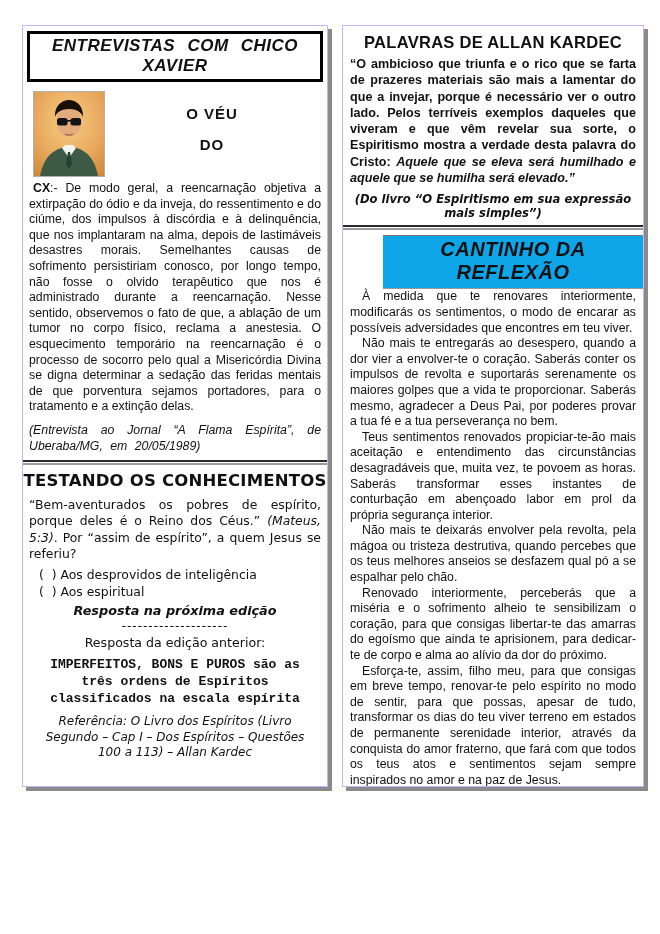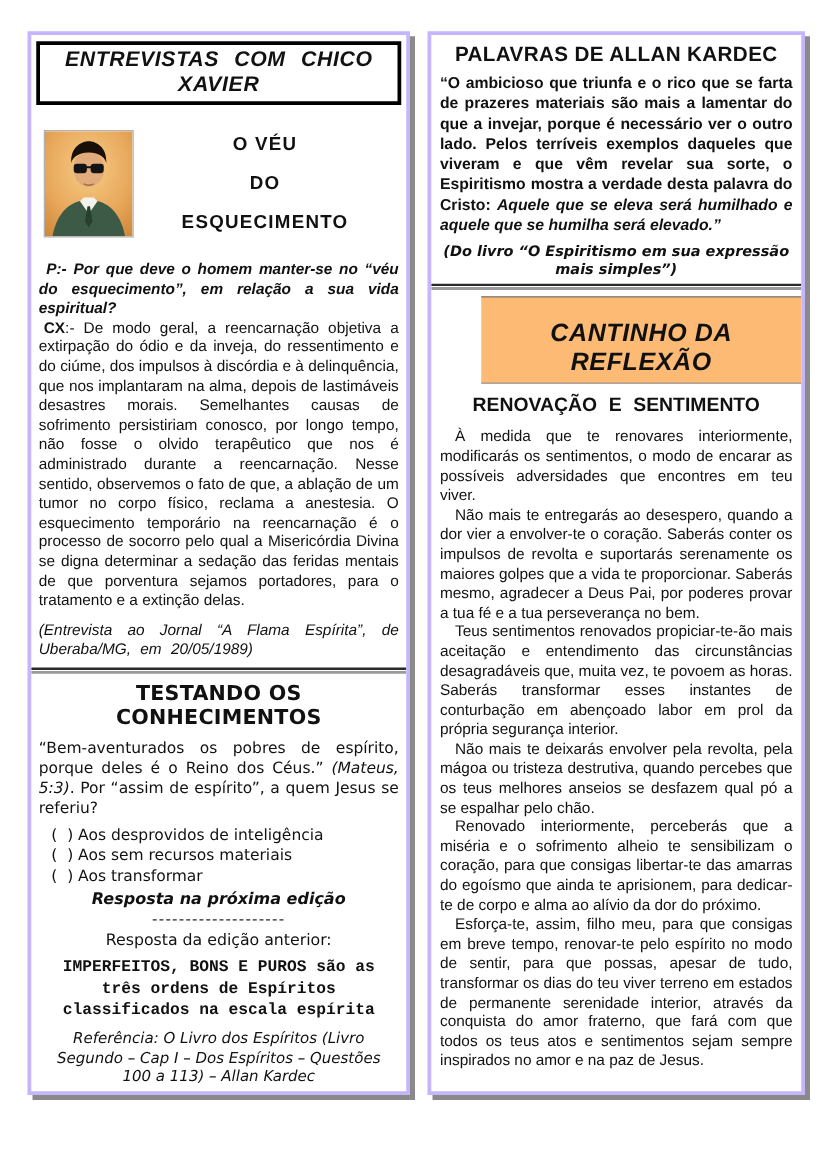--- a/index.html
+++ b/index.html
@@ -1,21 +1,21 @@
 <!DOCTYPE html>
 <html><head>
 <meta charset="utf-8">
 <style>
   * { margin:0; padding:0; box-sizing:border-box; }
   html,body { width:660px; height:934px; background:#ffffff; }
   body { position:relative; font-family:"Liberation Sans", sans-serif; color:#111; }
 
   .panel {
-    position:absolute; top:25px; height:851px;
-    border:3px solid #c4b5fd; background:#fff;
+    position:absolute; top:25px; height:762px;
+    border:1px solid #c4b5fd; background:#fff;
     box-shadow:4px 4px 0 0 #8a8a8a;
     overflow:hidden;
   }
   .panel.left  { left:22px;  width:306px; }
   .panel.right { left:342px; width:302px; }
 
   
   .divider {
     height:5px; margin:5px 0;
     background:linear-gradient(#2a2a2a 0 2px, #ffffff 2px 3px, #9a9a9a 3px 5px);
@@ -24,21 +24,21 @@
   .bold { font-weight:bold; }
   .ital { font-style:italic; }
 
   
   .boxed-header {
     margin:5px 4px 4px 4px; border:3px solid #000;
     padding:2px 0 3px 0; text-align:center;
     font-weight:bold; font-style:italic; font-size:17px;
     word-spacing:7px; letter-spacing:.5px;
   }
-  .portrait-row { display:flex; padding:5px 8px 4px 10px; align-items:center; }
+  .portrait-row { display:flex; padding:5px 8px 4px 10px; align-items:flex-start; }
   .photo-frame { border:1px solid #b0b0b0; line-height:0; }
   .article-title {
     flex:1; text-align:center; font-weight:bold; font-size:15px;
     letter-spacing:1px; padding-top:14px;
   }
   .article-title div { margin-bottom:14px; }
   p.question {
     margin:4px 6px 0 6px; font-weight:bold; font-style:italic; text-indent:6px;
   }
   p.answer { margin:0 6px; text-indent:4px; }
@@ -60,23 +60,23 @@
   p.reference { font-style:italic; font-size:12px; line-height:15.5px; margin:0 12px 4px 12px; }
 
   
   .panel.right h2.kardec { margin-top:7px; margin-bottom:4px; letter-spacing:.3px; }
   p.kardec-quote { margin:0 7px; font-weight:bold; font-size:12.6px; line-height:16.3px; text-align:justify; }
   p.kardec-src {
     margin:6px 4px 4px 4px; font-weight:bold; font-style:italic;
     font-size:11.6px; text-align:center; font-family:"DejaVu Sans", sans-serif;
   }
   .strip {
-    background:#fdba74; border-top:1px solid #777; border-bottom:1px solid #999;
+    background:#0ea5e9; border-top:1px solid #777; border-bottom:1px solid #999;
     text-align:center; font-weight:bold; font-style:italic; font-size:20px;
-    padding:18px 0 4px 0; letter-spacing:.5px;margin-left:40px;
+    padding:2px 0 4px 0; letter-spacing:.5px;margin-left:40px;
   }
   h3.renov {
     text-align:center; font-weight:bold; font-size:15.5px;
     word-spacing:5px; margin:9px 0 8px 0;
   }
   .verse { text-align:center; font-weight:bold; font-style:italic; font-size:12.6px; line-height:16px; margin-bottom:9px; }
   .refl p { margin:0 7px; text-indent:12px; }
 </style>
 </head>
 <body>
@@ -104,40 +104,37 @@
         <path d="M21,26 C21,18 27,13.5 35,13.5 C43,13.5 49,18 49,26 C49,22 44,17 35,17 C26,17 21,22 21,26 Z" fill="#181008"></path>
         <rect x="23" y="26" width="10.5" height="7.5" rx="2.5" fill="#141414"></rect>
         <rect x="36.5" y="26" width="10.5" height="7.5" rx="2.5" fill="#141414"></rect>
         <rect x="33" y="28" width="4" height="1.6" fill="#141414"></rect>
         <path d="M31,42 C33,43.6 37,43.6 39,42" stroke="#9c6b44" stroke-width="1.2" fill="none"></path>
       </svg>
     </span>
     <div class="article-title">
       <div>O VÉU</div>
       <div>DO</div>
-      <div>ESQUECIMENTO</div>
     </div>
   </div>
 
-  <p class="question jtext">P:- Por que deve o homem manter-se no “véu do esquecimento”, em relação a sua vida espiritual?</p>
 
   <p class="answer jtext"><span class="bold">CX</span><span>:- De modo geral, a reencarnação objetiva a extirpação do ódio e da inveja, do ressentimento e do ciúme, dos impulsos à discórdia e à delinquência, que nos implantaram na alma, depois de lastimáveis desastres morais. Semelhantes causas de sofrimento persistiriam conosco, por longo tempo, não fosse o olvido terapêutico que nos é administrado durante a reencarnação. Nesse sentido, observemos o fato de que, a ablação de um tumor no corpo físico, reclama a anestesia. O esquecimento temporário na reencarnação é o processo de socorro pelo qual a Misericórdia Divina se digna determinar a sedação das feridas mentais de que porventura sejamos portadores, para o tratamento e a extinção delas.</span></p>
 
   <p class="source jtext">(Entrevista ao Jornal “A Flama Espírita”, de Uberaba/MG, em 20/05/1989)</p>
 
   <div class="divider"></div>
 
   <div class="quiz">
     <h2 class="sec-header">TESTANDO OS CONHECIMENTOS</h2>
     <p class="quiz-q"><span>“Bem-aventurados os pobres de espírito, porque deles é o Reino dos Céus.” </span><span class="ital">(Mateus, 5:3)</span><span>. Por “assim de espírito”, a quem Jesus se referiu?</span></p>
 
     <div class="options">
       <div class="opt"><span>(  ) </span><span>Aos desprovidos de inteligência</span></div>
-      <div class="opt"><span>(  ) </span><span>Aos sem recursos materiais</span></div>
-      <div class="opt"><span>(  ) </span><span>Aos transformar</span></div>
+      <div class="opt"><span>(  ) </span><span>Aos espiritual</span></div>
     </div>
 
     <p class="center next-ans">Resposta na próxima edição</p>
     <p class="center dashes">--------------------</p>
     <p class="center prev-label">Resposta da edição anterior:</p>
     <p class="center prev-ans">IMPERFEITOS, BONS E PUROS são as três ordens de Espíritos classificados na escala espírita</p>
     <p class="center reference">Referência: O Livro dos Espíritos (Livro Segundo – Cap I – Dos Espíritos – Questões 100 a 113) – Allan Kardec</p>
   </div>
 
 </section>
@@ -147,21 +144,20 @@
   <h2 class="sec-header kardec">PALAVRAS DE ALLAN KARDEC</h2>
 
   <p class="kardec-quote"><span>“O ambicioso que triunfa e o rico que se farta de prazeres materiais são mais a lamentar do que a invejar, porque é necessário ver o outro lado. Pelos terríveis exemplos daqueles que viveram e que vêm revelar sua sorte, o Espiritismo mostra a verdade desta palavra do Cristo: </span><span class="ital">Aquele que se eleva será humilhado e aquele que se humilha será elevado.”</span></p>
 
   <p class="kardec-src">(Do livro “O Espiritismo em sua expressão mais simples”)</p>
 
   <div class="divider"></div>
 
   <div class="strip">CANTINHO DA REFLEXÃO</div>
 
-  <h3 class="renov">RENOVAÇÃO E SENTIMENTO</h3>
 
 
   <div class="refl">
     <p class="jtext">À medida que te renovares interiormente, modificarás os sentimentos, o modo de encarar as possíveis adversidades que encontres em teu viver.</p>
     <p class="jtext">Não mais te entregarás ao desespero, quando a dor vier a envolver-te o coração. Saberás conter os impulsos de revolta e suportarás serenamente os maiores golpes que a vida te proporcionar. Saberás mesmo, agradecer a Deus Pai, por poderes provar a tua fé e a tua perseverança no bem.</p>
     <p class="jtext">Teus sentimentos renovados propiciar-te-ão mais aceitação e entendimento das circunstâncias desagradáveis que, muita vez, te povoem as horas. Saberás transformar esses instantes de conturbação em abençoado labor em prol da própria segurança interior.</p>
     <p class="jtext">Não mais te deixarás envolver pela revolta, pela mágoa ou tristeza destrutiva, quando percebes que os teus melhores anseios se desfazem qual pó a se espalhar pelo chão.</p>
     <p class="jtext">Renovado interiormente, perceberás que a miséria e o sofrimento alheio te sensibilizam o coração, para que consigas libertar-te das amarras do egoísmo que ainda te aprisionem, para dedicar-te de corpo e alma ao alívio da dor do próximo.</p>
     <p class="jtext">Esforça-te, assim, filho meu, para que consigas em breve tempo, renovar-te pelo espírito no modo de sentir, para que possas, apesar de tudo, transformar os dias do teu viver terreno em estados de permanente serenidade interior, através da conquista do amor fraterno, que fará com que todos os teus atos e sentimentos sejam sempre inspirados no amor e na paz de Jesus.</p>
   </div>

